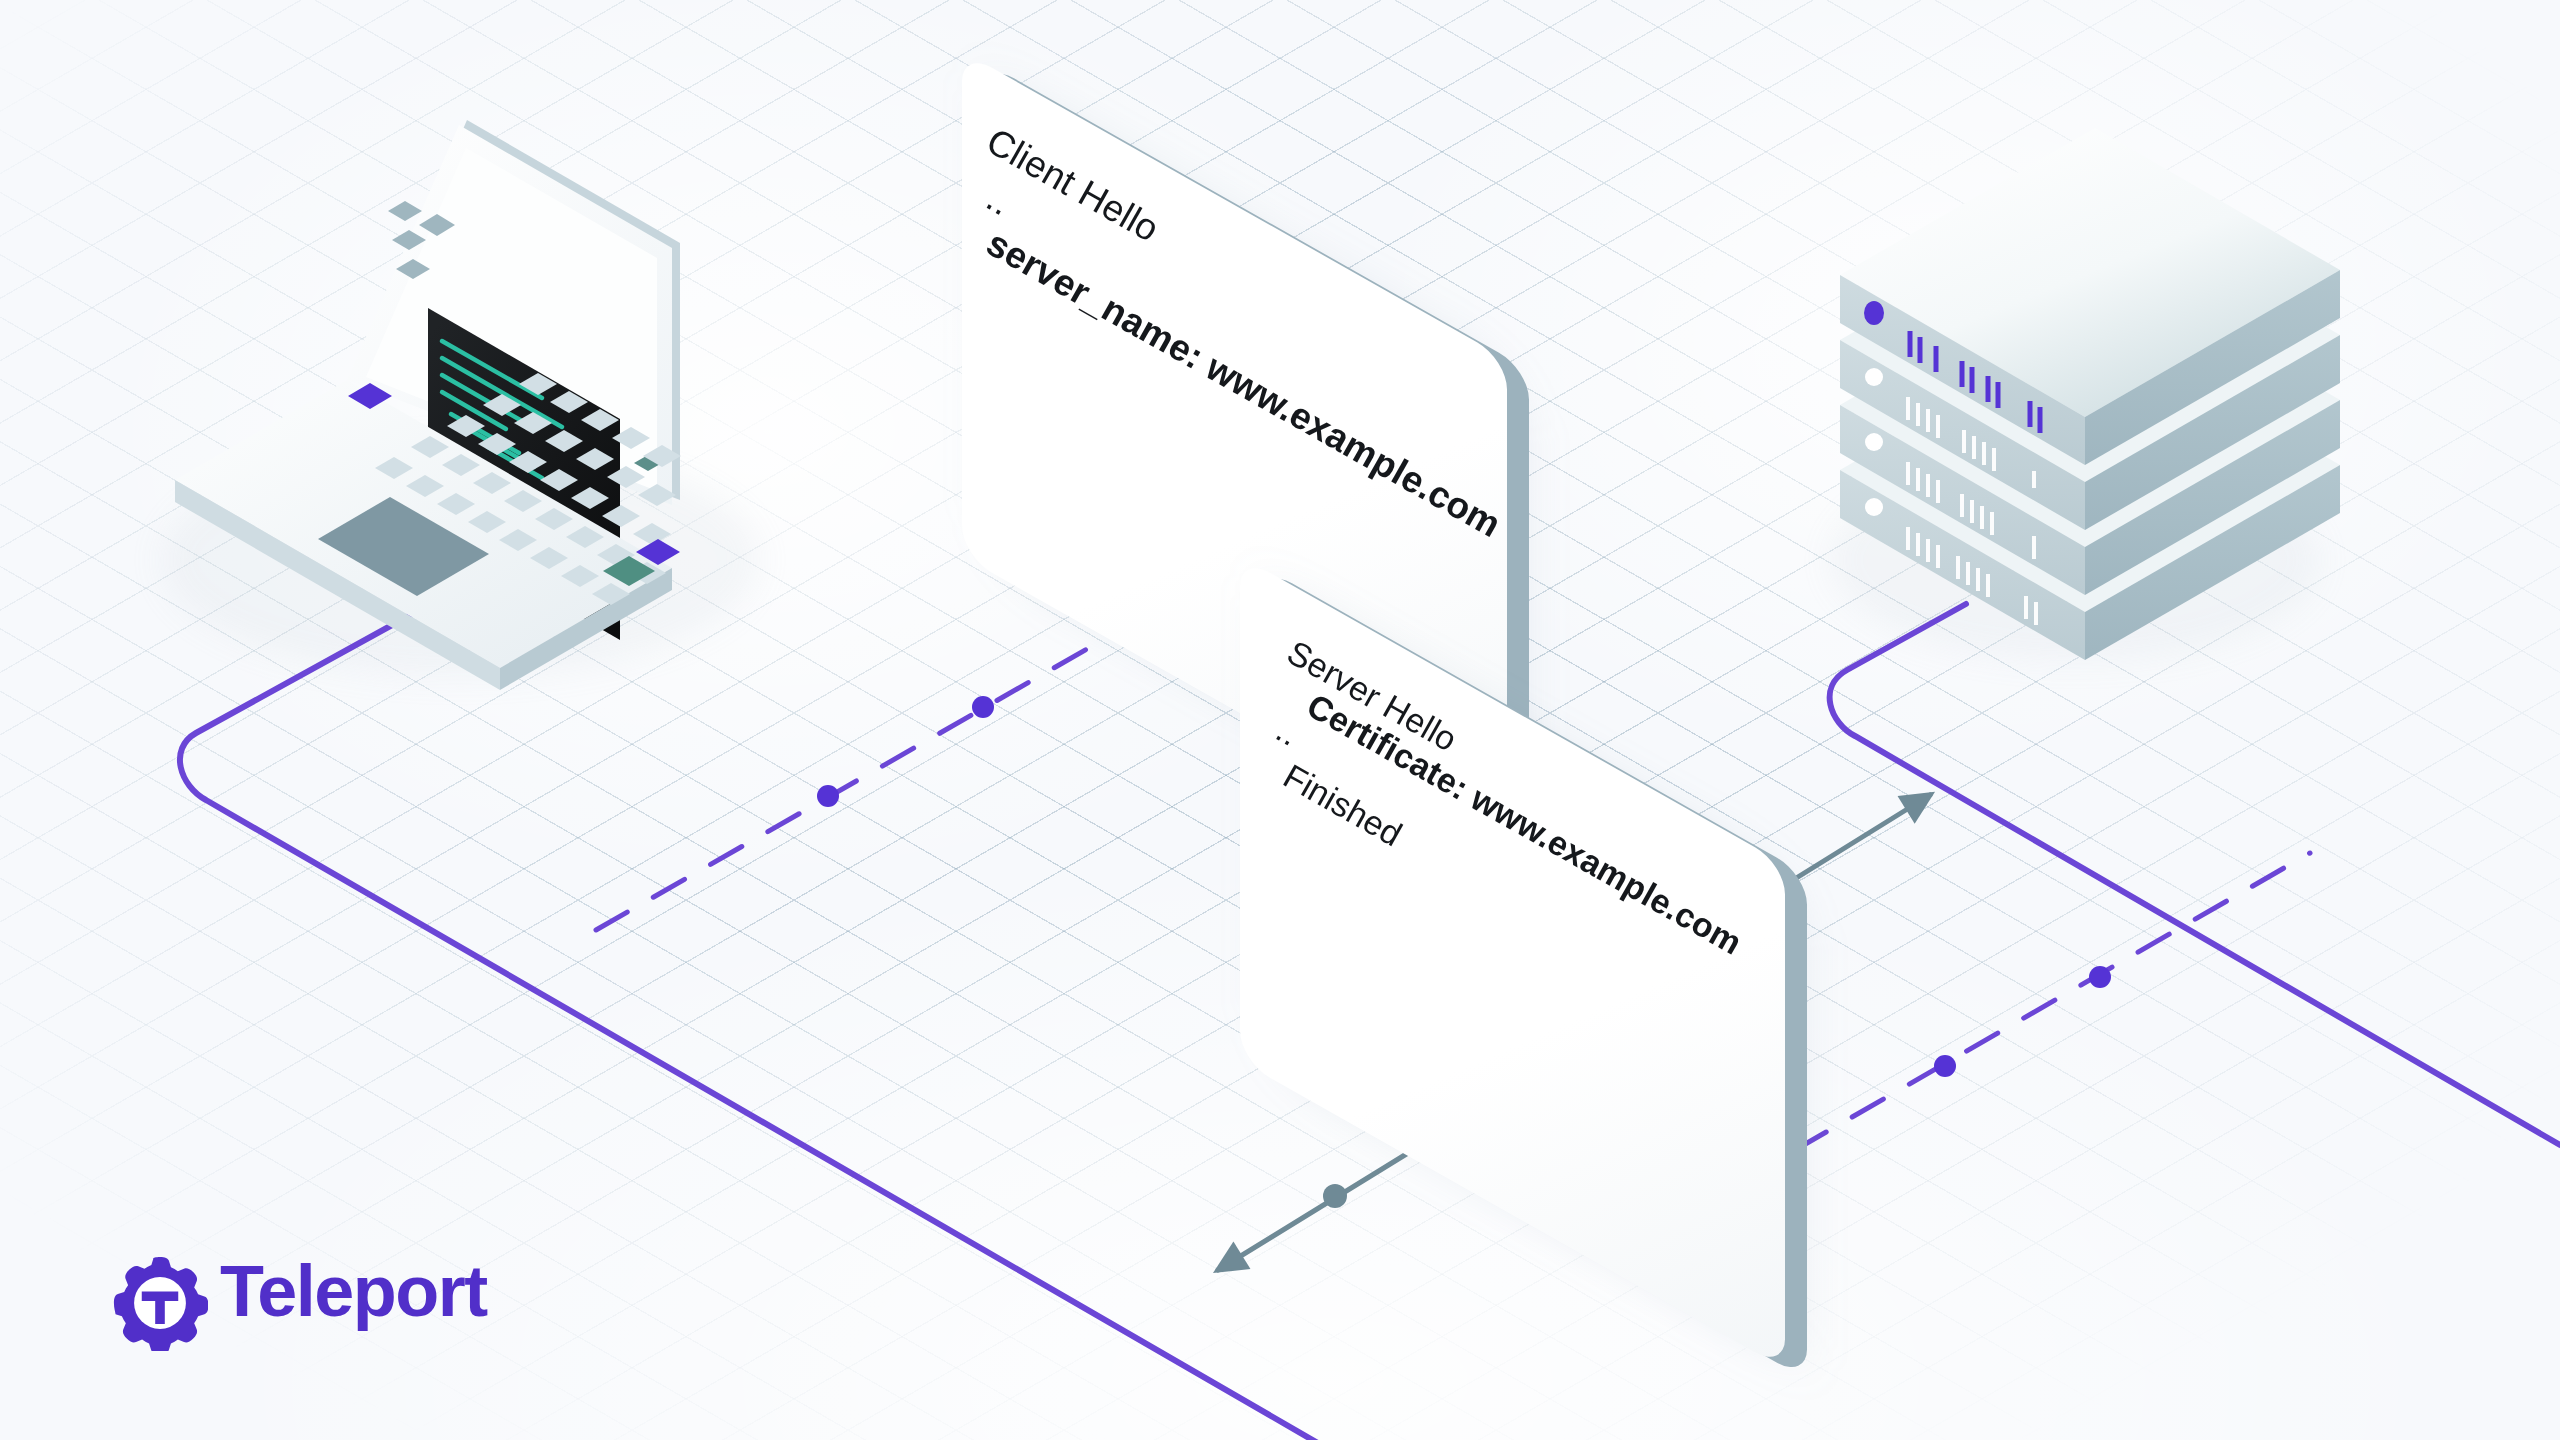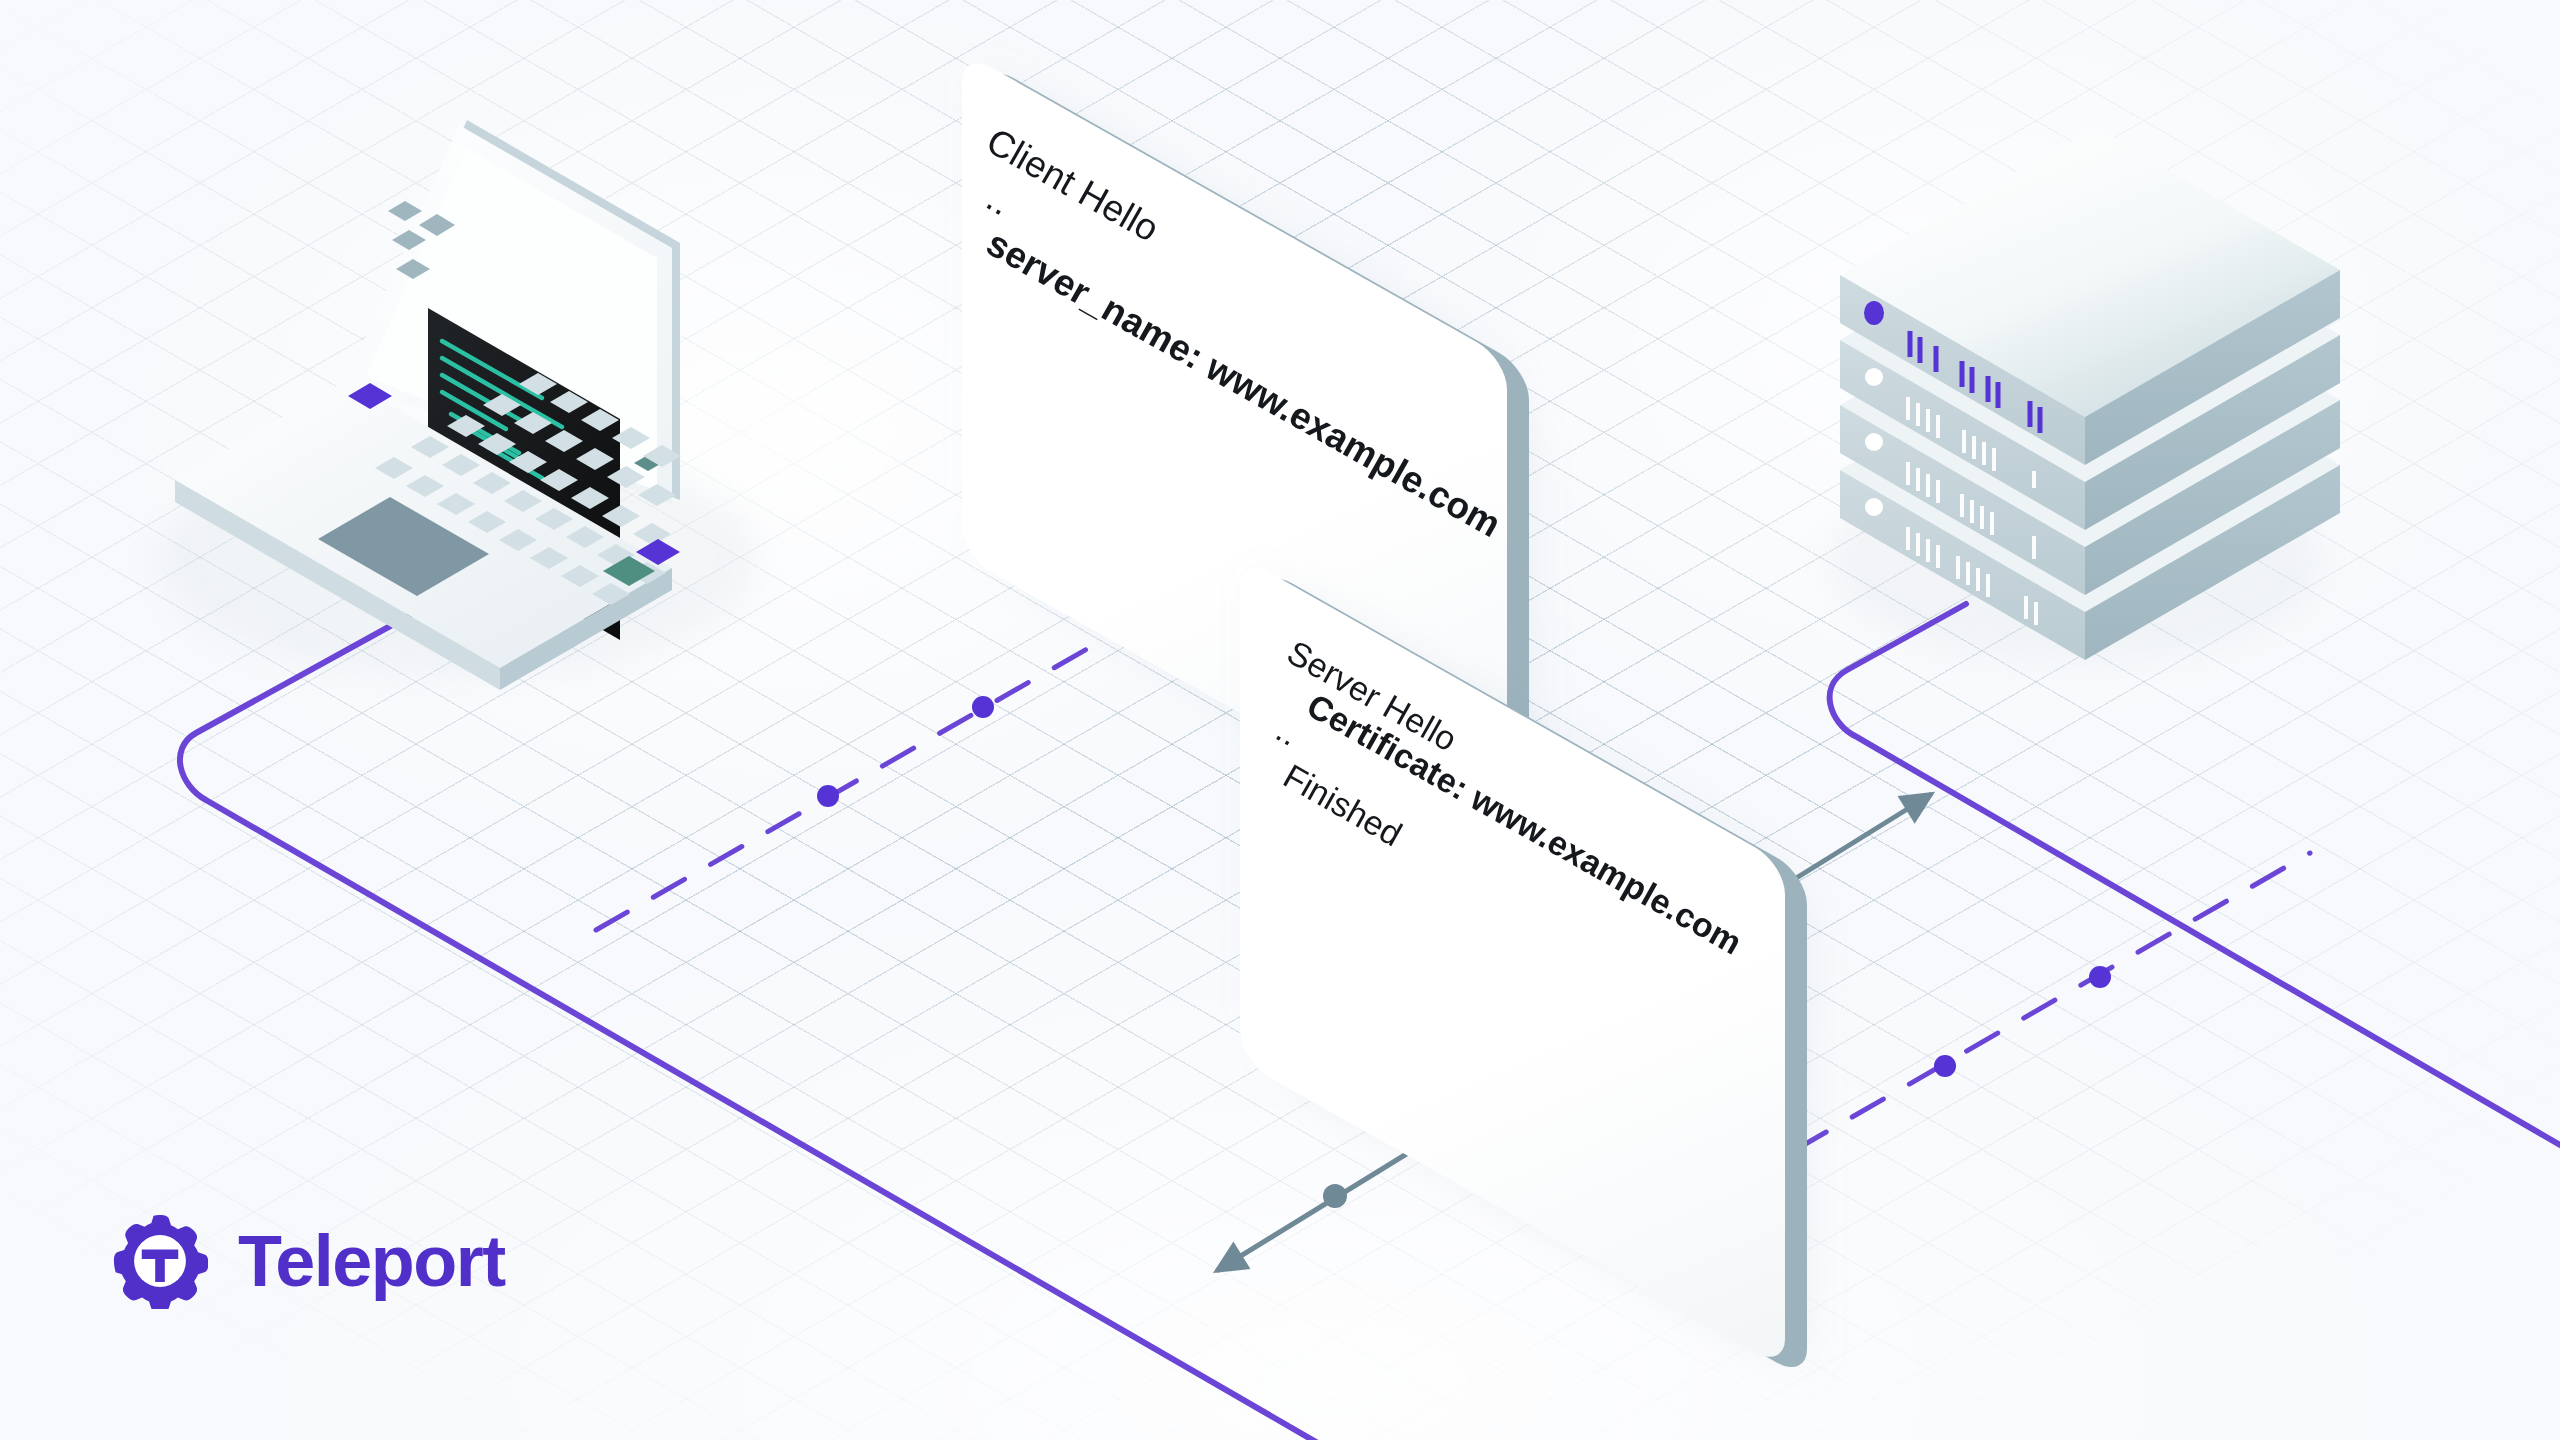--- a/index.html
+++ b/index.html
@@ -65,22 +65,22 @@
 
   
   #card2{left:1240px;top:710px;}
   #card2 .edge{width:545px;height:505px;transform:skewY(29.5deg) translate(22px,-2px);}
   #card2 .face{width:545px;height:505px;transform:skewY(29.5deg);}
   #card2 .shadow{width:520px;height:470px;left:34px;top:28px;transform:skewY(29.5deg);}
   #card2 .tw{position:absolute;left:0;top:0;width:545px;height:505px;
             transform:skewY(29.5deg);}
 
   
-  #logo{position:absolute;left:112px;top:1213px;
-        display:flex;align-items:center;gap:30px;}
+  #logo{position:absolute;left:112px;top:1255px;
+        display:flex;gap:12px;}
   #logo .word{font-size:72px;font-weight:700;color:#512fc9;
         letter-spacing:-1.5px;line-height:1;}
 </style>
 </head>
 <body>
 
 <div id="stage">
 
   <div class="grid-layer"></div>
   <div class="grid-wash"></div>

